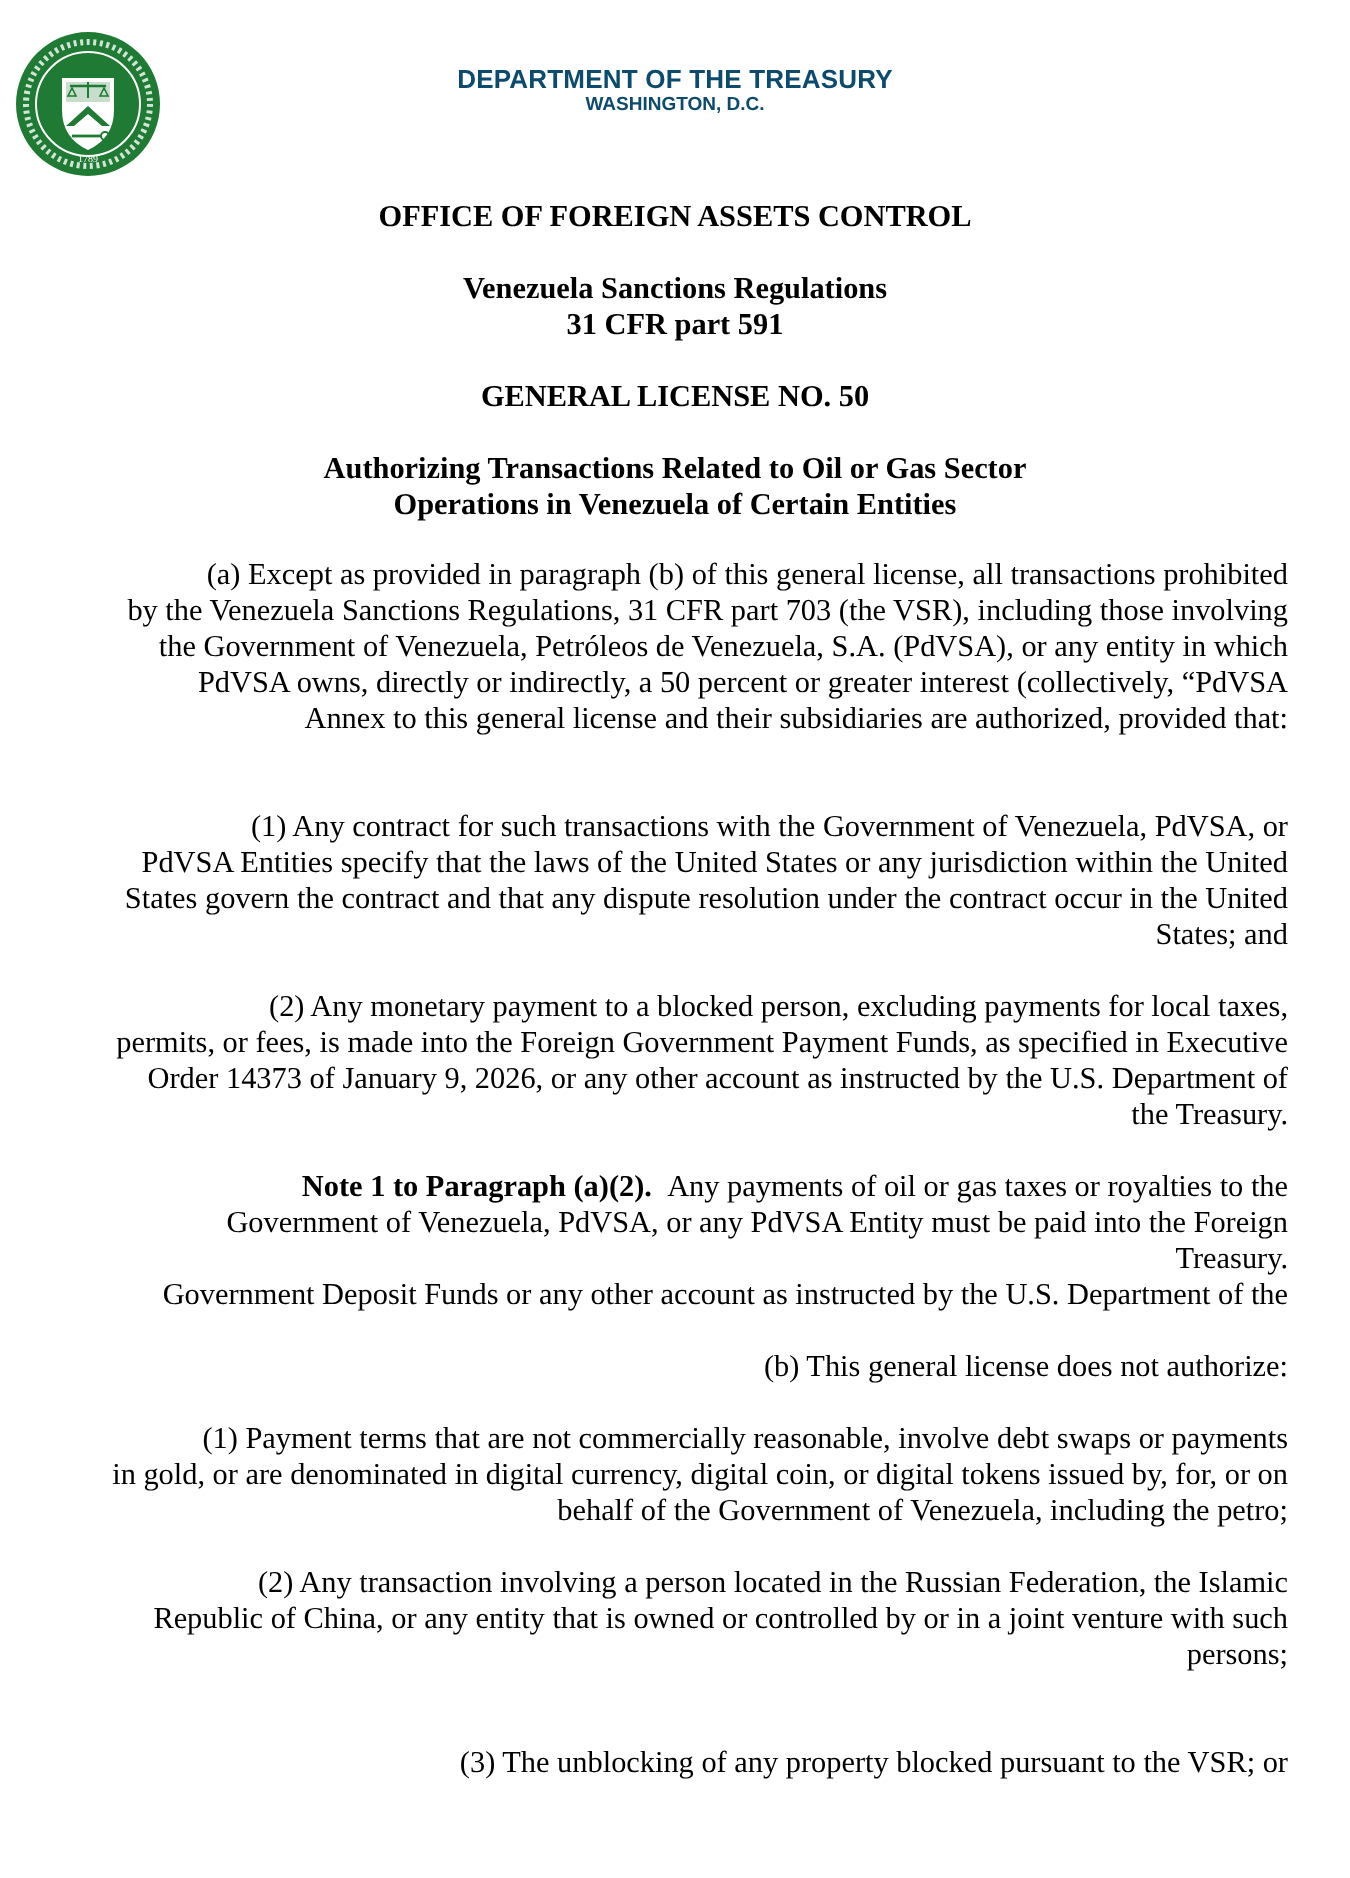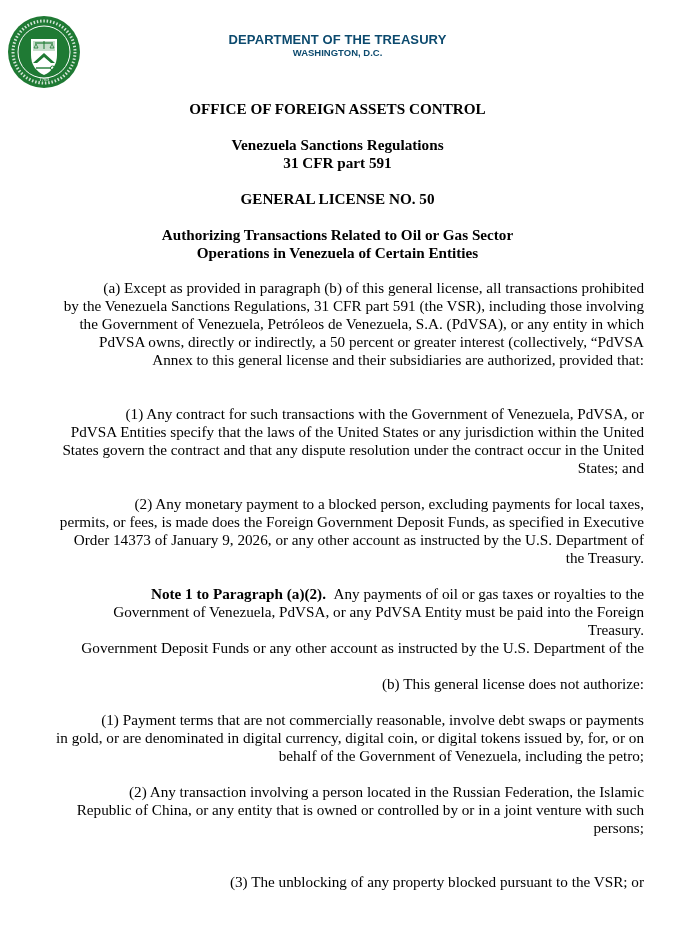--- a/index.html
+++ b/index.html
@@ -38,36 +38,36 @@
 
 <div class="center" style="top:100px;">OFFICE OF FOREIGN ASSETS CONTROL</div>
 <div class="center" style="top:136px;">Venezuela Sanctions Regulations</div>
 <div class="center" style="top:154px;">31 CFR part 591</div>
 <div class="center" style="top:190px;">GENERAL LICENSE NO. 50</div>
 <div class="center" style="top:226px;">Authorizing Transactions Related to Oil or Gas Sector</div>
 <div class="center" style="top:244px;">Operations in Venezuela of Certain Entities</div>
 
 <div class="para" style="top:279px;">
   <span class="l ind">(a) Except as provided in paragraph (b) of this general license, all transactions prohibited</span>
-  <span class="l">by the Venezuela Sanctions Regulations, 31 CFR part 591 (the VSR), including those involving</span>
+  <span class="l">by the Venezuela Sanctions Regulations, 31 CFR part 703 (the VSR), including those involving</span>
   <span class="l">the Government of Venezuela, Petróleos de Venezuela, S.A. (PdVSA), or any entity in which</span>
   <span class="l">PdVSA owns, directly or indirectly, a 50 percent or greater interest (collectively, “PdVSA</span>
   <span class="l">Annex to this general license and their subsidiaries are authorized, provided that:</span>
 </div>
 
 <div class="para" style="top:405px;">
   <span class="l ind">(1) Any contract for such transactions with the Government of Venezuela, PdVSA, or</span>
   <span class="l">PdVSA Entities specify that the laws of the United States or any jurisdiction within the United</span>
   <span class="l">States govern the contract and that any dispute resolution under the contract occur in the United</span>
   <span class="l">States; and</span>
 </div>
 
 <div class="para" style="top:495px;">
   <span class="l ind">(2) Any monetary payment to a blocked person, excluding payments for local taxes,</span>
-  <span class="l">permits, or fees, is made does the Foreign Government Deposit Funds, as specified in Executive</span>
+  <span class="l">permits, or fees, is made into the Foreign Government Payment Funds, as specified in Executive</span>
   <span class="l">Order 14373 of January 9, 2026, or any other account as instructed by the U.S. Department of</span>
   <span class="l">the Treasury.</span>
 </div>
 
 <div class="para" style="top:585px;">
   <span class="l ind"><b>Note 1 to Paragraph (a)(2).</b>&nbsp;&nbsp;<span>Any payments of oil or gas taxes or royalties to the</span></span>
   <span class="l">Government of Venezuela, PdVSA, or any PdVSA Entity must be paid into the Foreign</span>
   <span class="l">Treasury.</span>
   <span class="l">Government Deposit Funds or any other account as instructed by the U.S. Department of the</span>
 </div>

